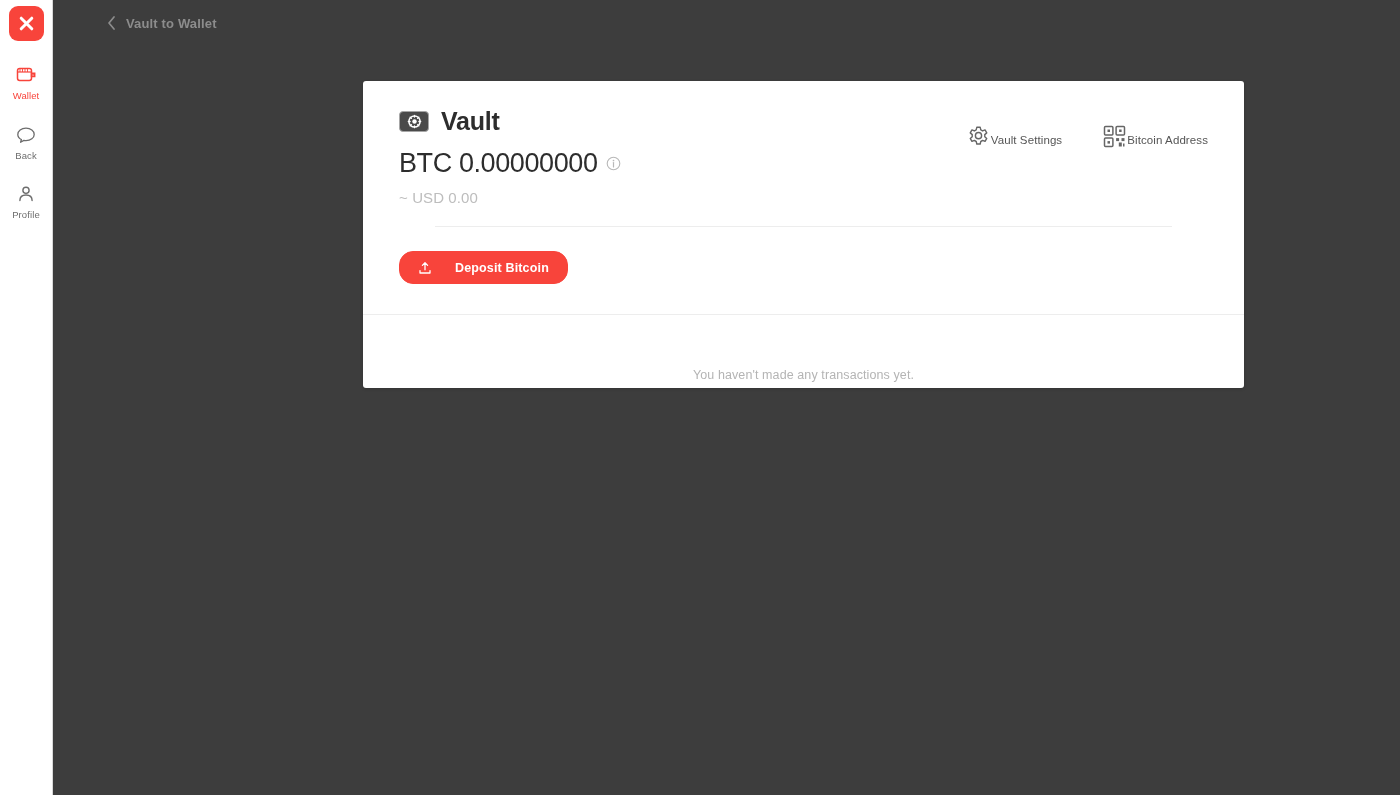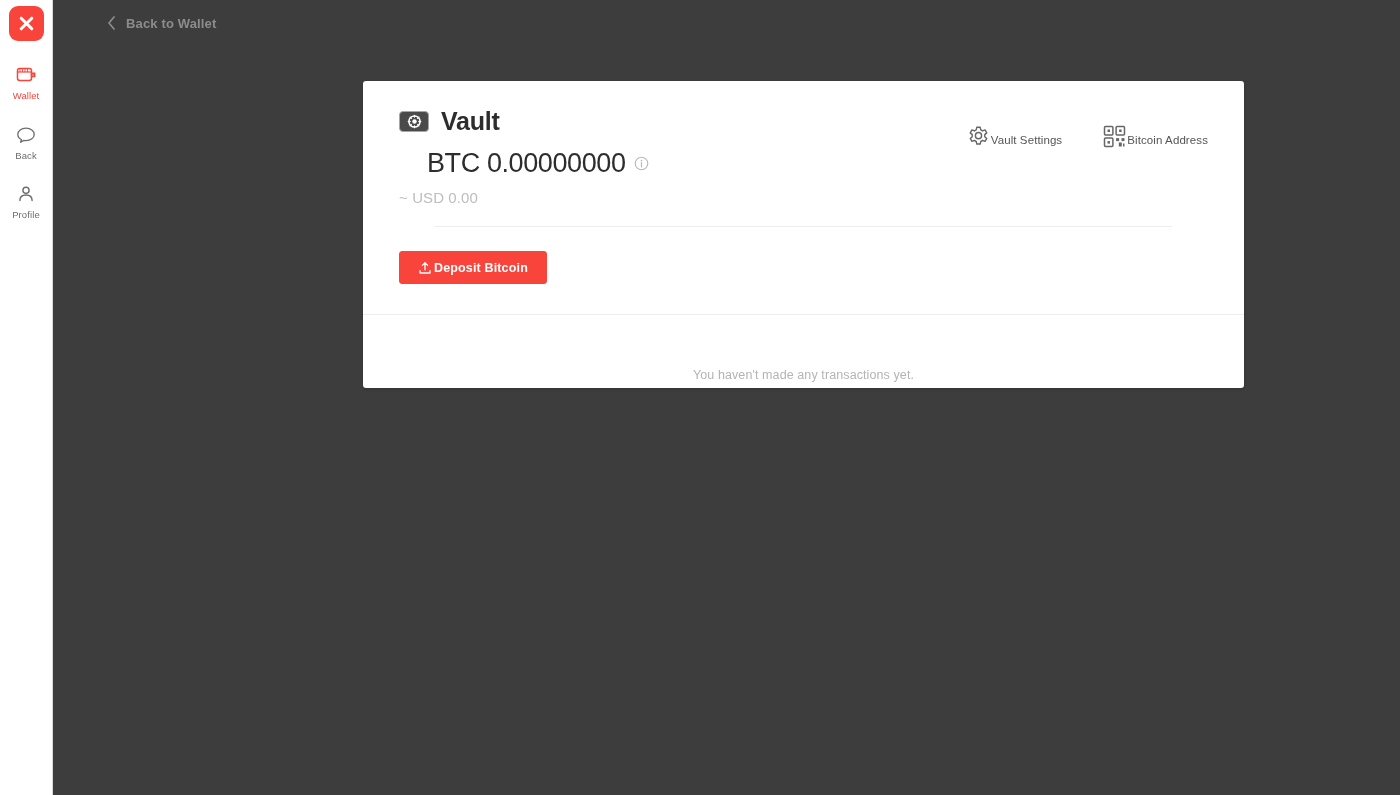--- a/index.html
+++ b/index.html
@@ -134,21 +134,20 @@
     font-weight: bold;
     color: #2d2d2d;
     letter-spacing: -.2px;
     line-height: 1;
   }
   .btc-row {
     display: flex;
     align-items: center;
     gap: 8px;
     margin-top: 16px;
-    margin-left: 28px;
   }
   .btc-amount {
     font-size: 27px;
     color: #2d2d2d;
     letter-spacing: -.4px;
     line-height: 1;
   }
   .info-icon { display: block; cursor: pointer; }
   .usd-amount {
     margin-top: 12px;
@@ -191,24 +190,24 @@
   }
 
   .buttons-row {
     display: flex;
     gap: 14px;
     padding: 24px 36px 30px 36px;
   }
   .btn {
     display: inline-flex;
     align-items: center;
-    gap: 2px;
+    gap: 23px;
     height: 33px;
     padding: 0 18px;
-    border-radius: 3px;
+    border-radius: 14px;
     font-size: 12.5px;
     font-weight: bold;
     letter-spacing: .15px;
     cursor: pointer;
     border: 1px solid transparent;
     background: none;
     font-family: "Liberation Sans", sans-serif;
   }
   .btn-primary {
     background: #f8443b;
@@ -282,21 +281,21 @@
     </div>
 
   </nav>
 
   <div class="main">
 
     <div class="back-link">
       <svg class="chev" width="11" height="16" viewBox="0 0 11 16">
         <path d="M8 2 L3 8 L8 14" fill="none" stroke="#8c8c8c" stroke-width="1.7" stroke-linecap="round" stroke-linejoin="round"></path>
       </svg>
-      <span class="back-label">Back to Wallet</span>
+      <span class="back-label">Vault to Wallet</span>
     </div>
 
     <div class="card">
 
       <div class="card-top">
 
         <div class="vault-title-row">
           <span class="vault-badge">
             <svg width="15" height="15" viewBox="0 0 15 15">
               <circle cx="7.5" cy="7.5" r="5.6" fill="none" stroke="#ffffff" stroke-width="1.5"></circle>

